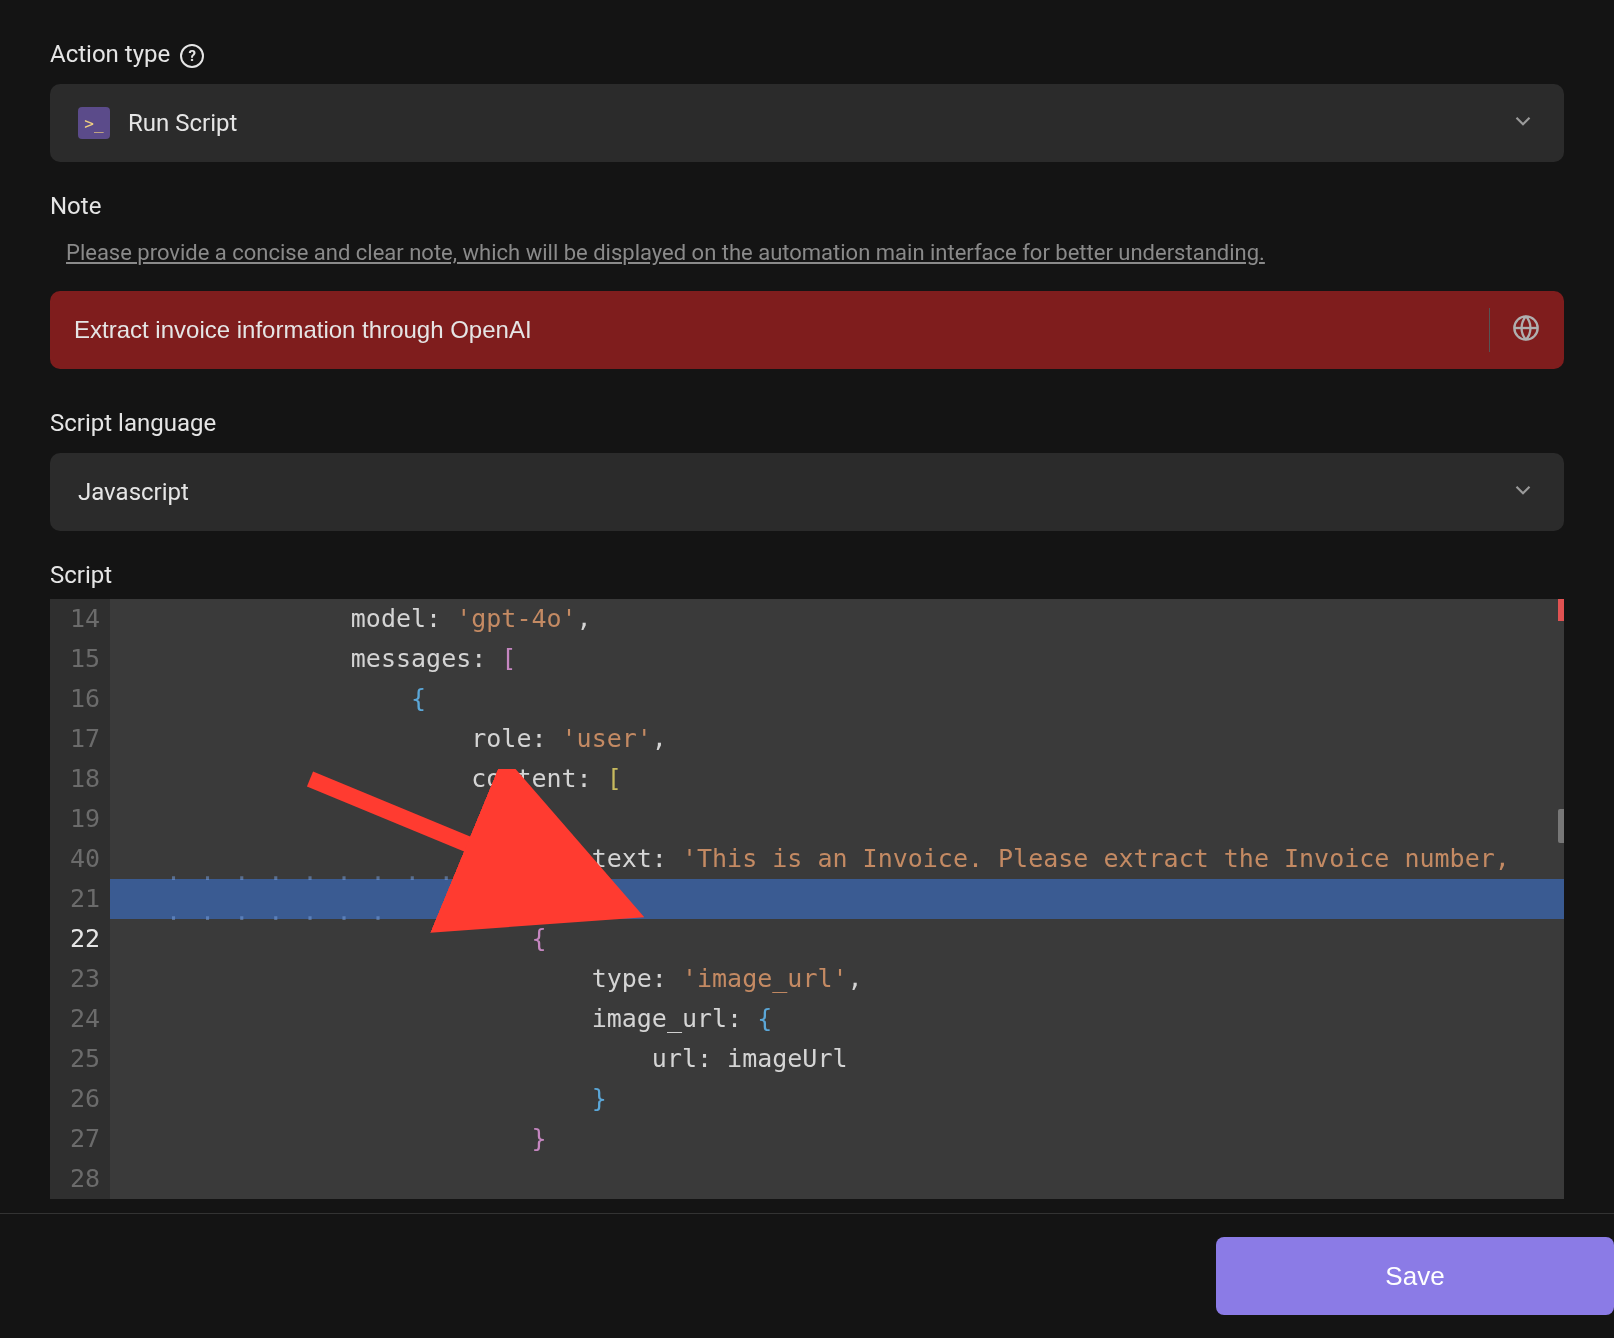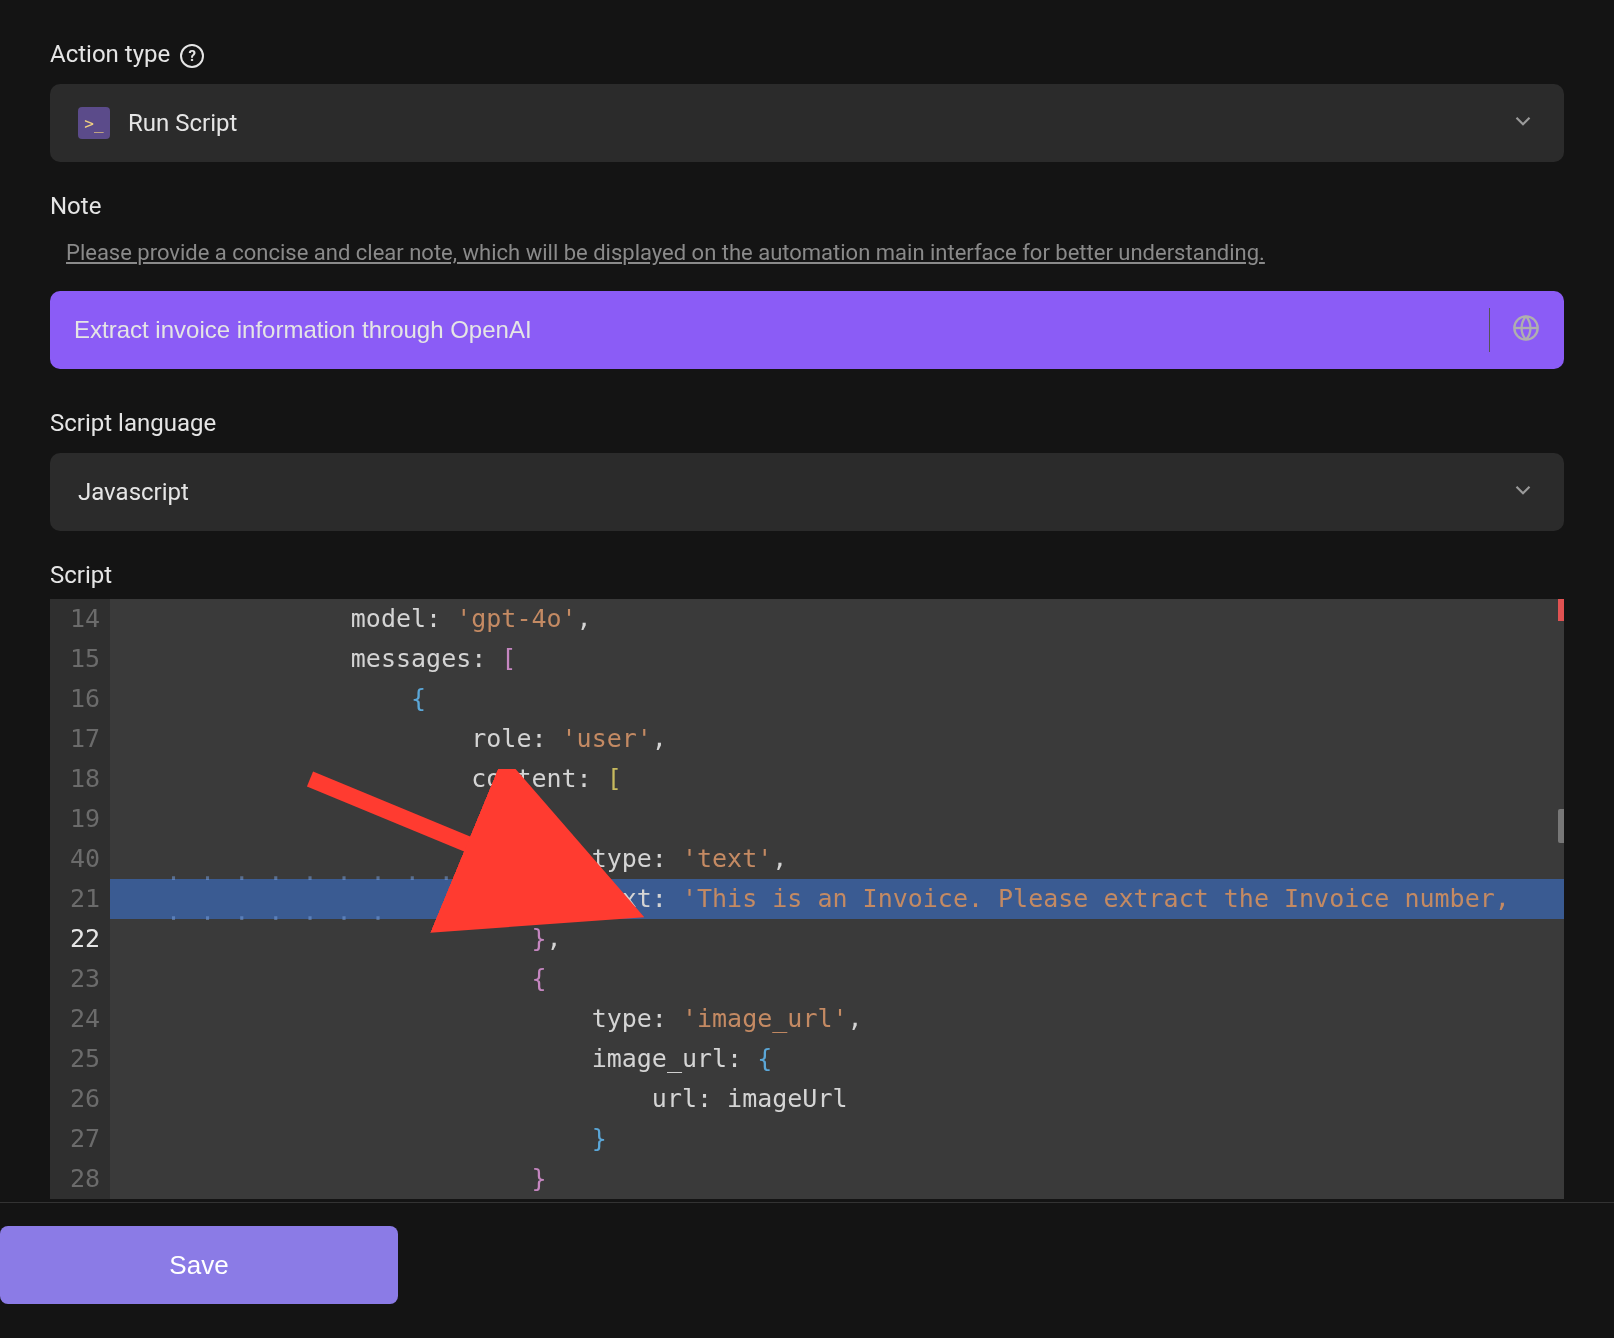--- a/index.html
+++ b/index.html
@@ -68,21 +68,21 @@
     color: #E5E5E5;
   }
   .note-desc {
     color: #8A8A8A;
     font-size: 22px;
     margin: 8px 0 22px 16px;
     line-height: 1.5;
     text-decoration: underline;
   }
   .input-box {
-    background: #8b5cf6;
+    background: #7f1d1d;
     border-radius: 10px;
     height: 78px;
     display: flex;
     align-items: center;
     padding: 16px 24px;
     margin-bottom: 40px;
     position: relative;
   }
   .input-field {
     background: transparent;
@@ -189,26 +189,26 @@
     border-radius:2px;
   }
   .arrow {
     position: absolute;
     z-index: 5;
     pointer-events:none;
   }
   .footer {
     position: absolute;
     left: 0; right: 0;
-    bottom: 11px;
+    bottom: 0;
     border-top: 1px solid #333;
     height: 125px;
     display: flex;
     align-items: center;
-    justify-content: flex-start;
+    justify-content: flex-end;
     background: #141414;
   }
   .save-btn {
     background: #8B7BE6;
     color: #FFFFFF;
     border: none;
     border-radius: 8px;
     width: 398px;
     height: 78px;
     font-size: 26px;
@@ -287,21 +287,20 @@
     <div class="code-area">
       <div id="hl" class="hl-line" style="top: 280px; left: 0px;"></div>
       <div id="hldots" class="hl-dots" style="top: 280px; left: 0px;">· · · · · · · · · · · · · · · · · · · ·</div>
       <div class="code-content" id="code">
           <div class="code-line"><span class="tok-key">                model</span><span class="tok-punc">: </span><span class="tok-str">'gpt-4o'</span><span class="tok-punc">,</span></div>
           <div class="code-line"><span class="tok-key">                messages</span><span class="tok-punc">: </span><span class="tok-brace">[</span></div>
           <div class="code-line"><span class="tok-punc">                    </span><span class="tok-brace2">{</span></div>
           <div class="code-line"><span class="tok-key">                        role</span><span class="tok-punc">: </span><span class="tok-str">'user'</span><span class="tok-punc">,</span></div>
           <div class="code-line"><span class="tok-key">                        content</span><span class="tok-punc">: </span><span class="tok-brace3">[</span></div>
           <div class="code-line"><span class="tok-punc">                            </span><span class="tok-brace">{</span></div>
-          <div class="code-line"><span class="tok-key">                                type</span><span class="tok-punc">: </span><span class="tok-str">'text'</span><span class="tok-punc">,</span></div>
           <div class="code-line"><span class="tok-key">                                text</span><span class="tok-punc">: </span><span class="tok-str">'This is an Invoice. Please extract the Invoice number,</span></div>
           <div class="code-line"><span class="tok-punc">                            </span><span class="tok-brace">}</span><span class="tok-punc">,</span></div>
           <div class="code-line"><span class="tok-punc">                            </span><span class="tok-brace">{</span></div>
           <div class="code-line"><span class="tok-key">                                type</span><span class="tok-punc">: </span><span class="tok-str">'image_url'</span><span class="tok-punc">,</span></div>
           <div class="code-line"><span class="tok-key">                                image_url</span><span class="tok-punc">: </span><span class="tok-brace2">{</span></div>
           <div class="code-line"><span class="tok-key">                                    url</span><span class="tok-punc">: </span><span class="tok-ident">imageUrl</span></div>
           <div class="code-line"><span class="tok-punc">                                </span><span class="tok-brace2">}</span></div>
           <div class="code-line"><span class="tok-punc">                            </span><span class="tok-brace">}</span></div>
         </div>
       <div class="red-marker"></div>

